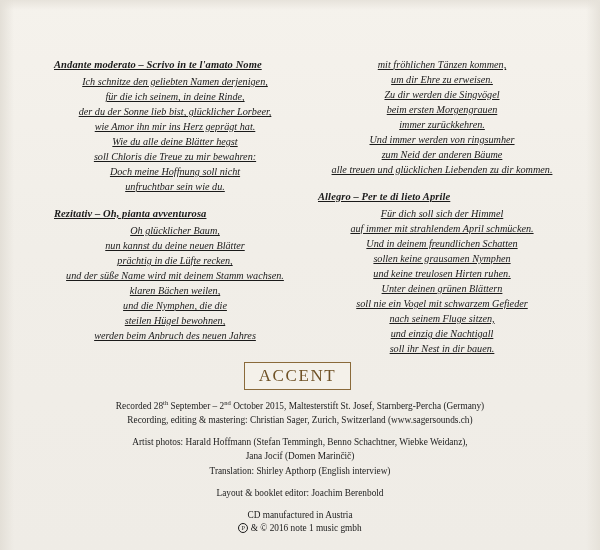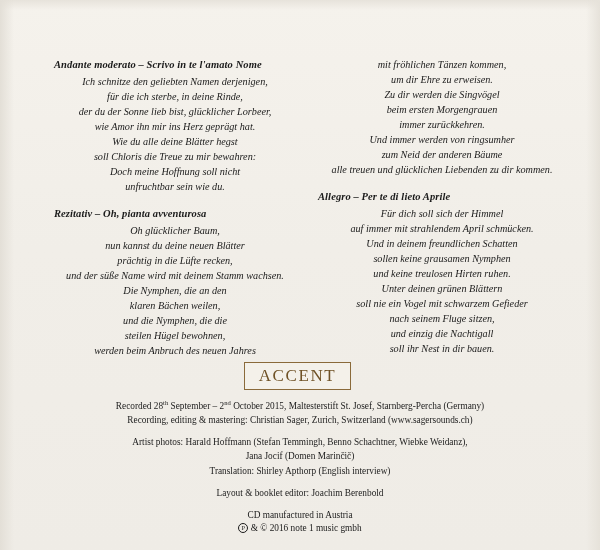--- a/index.html
+++ b/index.html
@@ -43,20 +43,21 @@
     position: absolute;
     left: 0; right: 0;
     top: 58px;
     display: flex;
     padding: 0 34px 0 54px;
     box-sizing: border-box;
   }
   .col {
     width: 50%;
     box-sizing: border-box;
+    text-decoration: underline;
   }
   .col.left { padding-right: 14px; }
   .col.right { padding-left: 8px; }
 
   .mov-title {
     font-size: 10.5px;
     font-weight: bold;
     font-style: italic;
     letter-spacing: 0.1px;
     margin: 0 0 3px 0;
@@ -126,34 +127,33 @@
 
 <div class="page">
   <div class="edge-top"></div>
   <div class="edge-left"></div>
   <div class="edge-right"></div>
 
   <div class="lyrics">
     <div class="col left" id="col-left">
         <div class="mov-title">Andante moderato – Scrivo in te l'amato Nome</div>
         <div class="line">Ich schnitze den geliebten Namen derjenigen,</div>
-        <div class="line">für die ich sterbe, in deine Rinde,</div>
+        <div class="line">für die ich seinem, in deine Rinde,</div>
         <div class="line">der du der Sonne lieb bist, glücklicher Lorbeer,</div>
         <div class="line">wie Amor ihn mir ins Herz geprägt hat.</div>
         <div class="line">Wie du alle deine Blätter hegst</div>
         <div class="line">soll Chloris die Treue zu mir bewahren:</div>
         <div class="line">Doch meine Hoffnung soll nicht</div>
         <div class="line">unfruchtbar sein wie du.</div>
         <div class="gap"></div>
         <div class="mov-title">Rezitativ – Oh, pianta avventurosa</div>
         <div class="line">Oh glücklicher Baum,</div>
         <div class="line">nun kannst du deine neuen Blätter</div>
         <div class="line">prächtig in die Lüfte recken,</div>
         <div class="line">und der süße Name wird mit deinem Stamm wachsen.</div>
-        <div class="line">Die Nymphen, die an den</div>
         <div class="line">klaren Bächen weilen,</div>
         <div class="line">und die Nymphen, die die</div>
         <div class="line">steilen Hügel bewohnen,</div>
         <div class="line">werden beim Anbruch des neuen Jahres</div>
       </div>
     <div class="col right" id="col-right">
         <div class="line">mit fröhlichen Tänzen kommen,</div>
         <div class="line">um dir Ehre zu erweisen.</div>
         <div class="line">Zu dir werden die Singvögel</div>
         <div class="line">beim ersten Morgengrauen</div>

